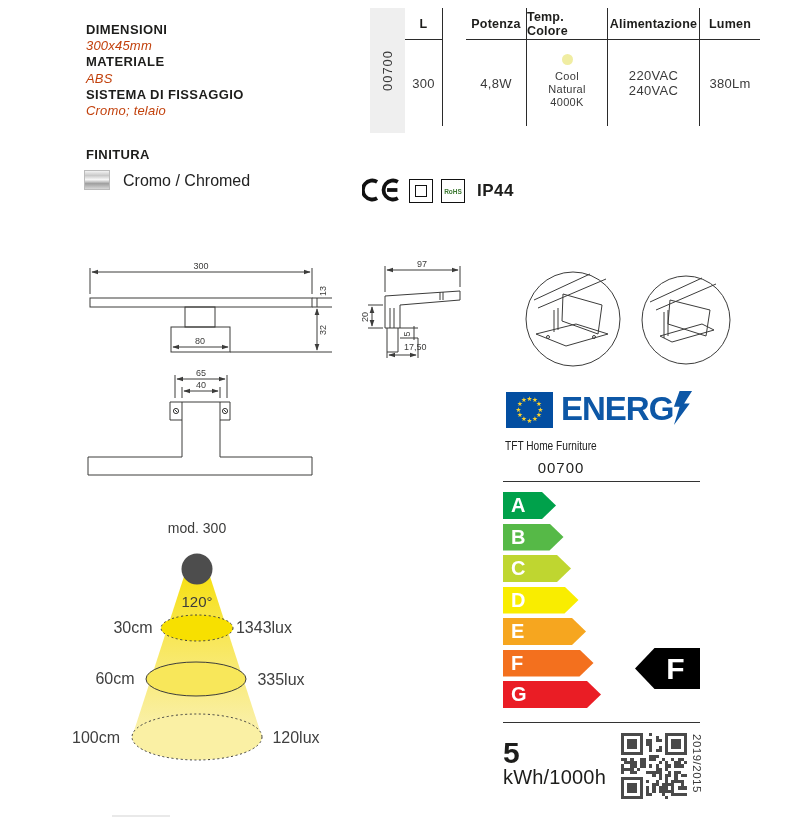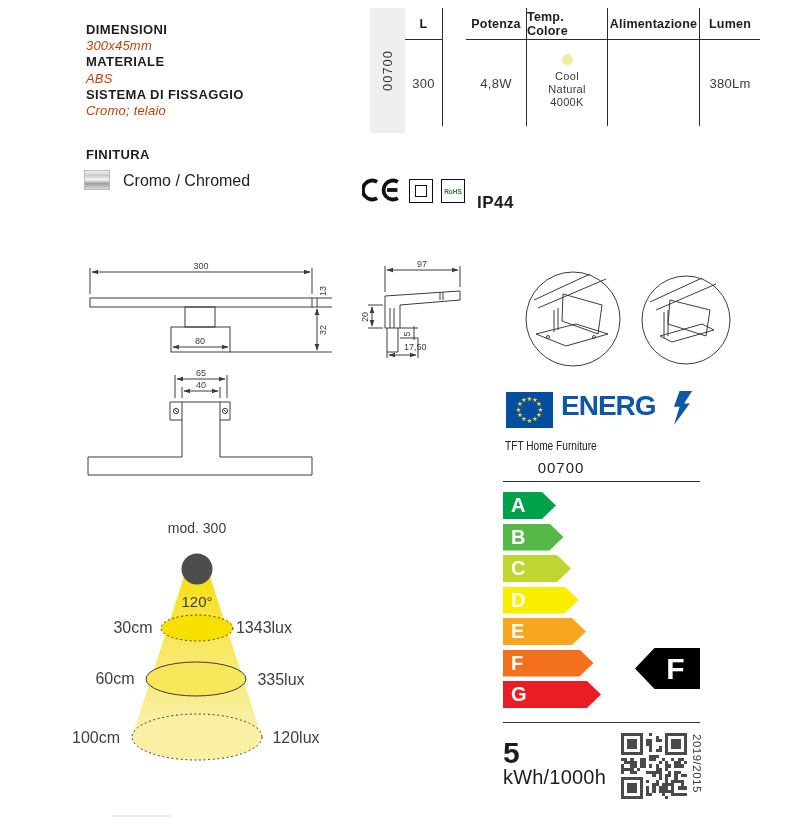--- a/index.html
+++ b/index.html
@@ -33,21 +33,21 @@
   .hr{height:1px;background:#333;}
   .eclass{height:27px;display:flex;align-items:center;
     clip-path:polygon(0 0, calc(100% - 14px) 0, 100% 50%, calc(100% - 14px) 100%, 0 100%);}
   .eclass span{color:#fff;font-weight:bold;font-size:20px;padding-left:8px;line-height:27px;}
   #energy-classes{display:flex;flex-direction:column;gap:4.5px;}
   .blackarrow{background:#000;display:flex;align-items:center;justify-content:center;
     clip-path:polygon(0 50%, 30% 0, 100% 0, 100% 100%, 30% 100%);}
   .blackarrow span{color:#fff;font-weight:bold;font-size:30px;padding-left:16px;}
   .flag{background:#034ea1;position:relative;}
   .flag span{position:absolute;color:#f8d12e;font-size:6.5px;line-height:6.5px;}
-  .energ{font-size:28px;font-weight:800;color:#0d57a6;letter-spacing:-1px;}
+  .energ{font-size:33px;font-weight:800;color:#0d57a6;letter-spacing:-1px;}
   .tft{font-size:13px;color:#222;transform:scaleX(.78);transform-origin:left;white-space:nowrap;}
   .model{font-size:15px;letter-spacing:1px;color:#1d1d1b;text-align:center;}
   .kwh-num{font-size:30px;font-weight:bold;}
   .kwh-unit{font-size:20px;letter-spacing:.2px;}
   .reg{writing-mode:vertical-rl;font-size:11.5px;color:#3a3a3a;letter-spacing:.5px;}
   
   svg text{font-family:"Liberation Sans",sans-serif;fill:#3c3c3b;}
   .dim{font-size:9px;}
   .cone-lbl{font-size:16px;fill:#3f3f3f;}
 </style>
@@ -87,39 +87,43 @@
         <div class="dot"></div>
         <div class="small-lines">
           <div>Cool</div>
           <div>Natural</div>
           <div>4000K</div>
         </div>
       </div>
     </div>
     <div class="pcol" style="width:91px;">
       <div class="phead">Alimentazione</div>
+      <div class="pval">
+        <div style="line-height:15px;">220VAC</div>
+        <div style="line-height:15px;">240VAC</div>
+      </div>
     </div>
     <div class="pcol" style="width:60px;">
       <div class="phead">Lumen</div>
       <div class="pval">380Lm</div>
     </div>
   </div>
 
   <svg class="abs" style="left:362px;top:177px;" width="38" height="26" viewBox="0 0 44 28">
     <path d="M 17.5 4.5 A 11 11 0 1 0 17.5 23.5" fill="none" stroke="#111" stroke-width="4.4"></path>
     <path d="M 41.5 4.5 A 11 11 0 1 0 41.5 23.5" fill="none" stroke="#111" stroke-width="4.4"></path>
     <line x1="29" y1="14" x2="41" y2="14" stroke="#111" stroke-width="4.4"></line>
   </svg>
   <div class="abs sqicon" style="left:409px;top:179px;">
     <div class="inner"></div>
   </div>
   <div class="abs sqicon" style="left:441px;top:179px;">
     <span class="rohs-txt">RoHS</span>
   </div>
-  <div class="abs ip" style="left:477px;top:181px;margin-top:12px;">IP44</div>
+  <div class="abs ip" style="left:477px;top:181px;">IP44</div>
 
   <svg class="abs" style="left:80px;top:258px;" width="265" height="225" viewBox="0 0 265 225">
     <defs>
       <marker id="arr" viewBox="0 0 10 10" refX="9" refY="5" markerWidth="7" markerHeight="7" orient="auto-start-reverse">
         <path d="M0,1.5 L10,5 L0,8.5 z" fill="#3c3c3b"></path>
       </marker>
     </defs>
     <g stroke="#3c3c3b" stroke-width="1" fill="none">
 
       <line x1="10" y1="36" x2="10" y2="10"></line>

